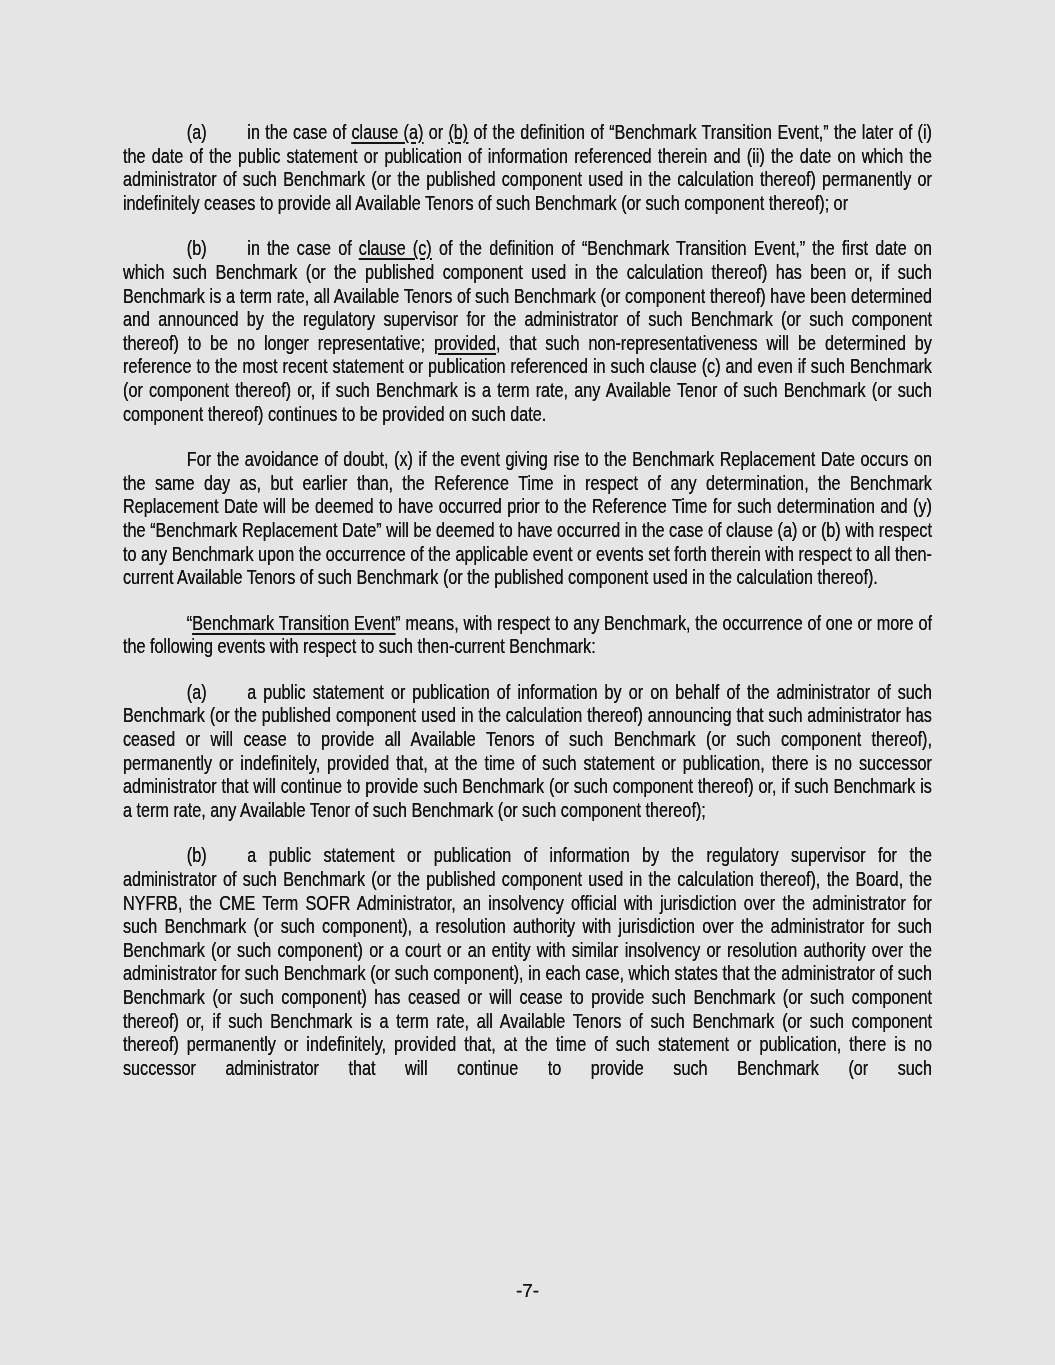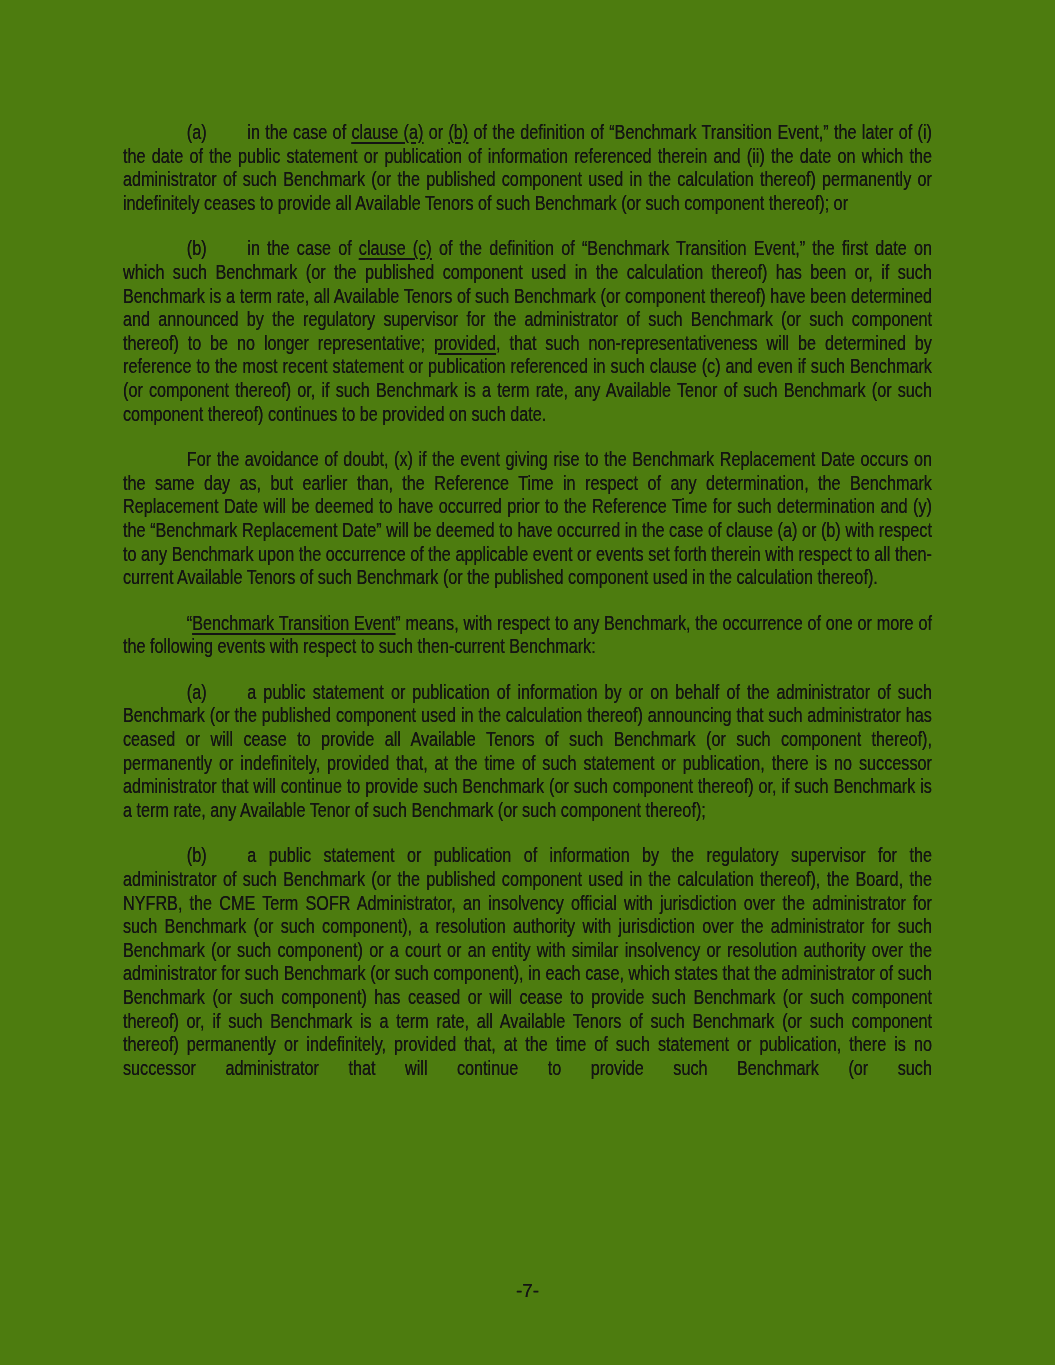--- a/index.html
+++ b/index.html
@@ -7,21 +7,21 @@
     width: 1055px;
     height: 1365px;
     position: relative;
     background: #ffffff;
     font-family: "Liberation Sans", "DejaVu Sans", sans-serif;
     overflow: hidden;
   }
   .doc-page {
     position: absolute;
     inset: 0;
-    background: #4d7c0f;
+    background: #e5e5e5;
   }
   .doc-body {
     position: absolute;
     left: 123px;
     top: 121px;
     width: 963px;
     transform: scaleX(0.84);
     transform-origin: 0 0;
     color: #141414;
     font-size: 19.3px;

